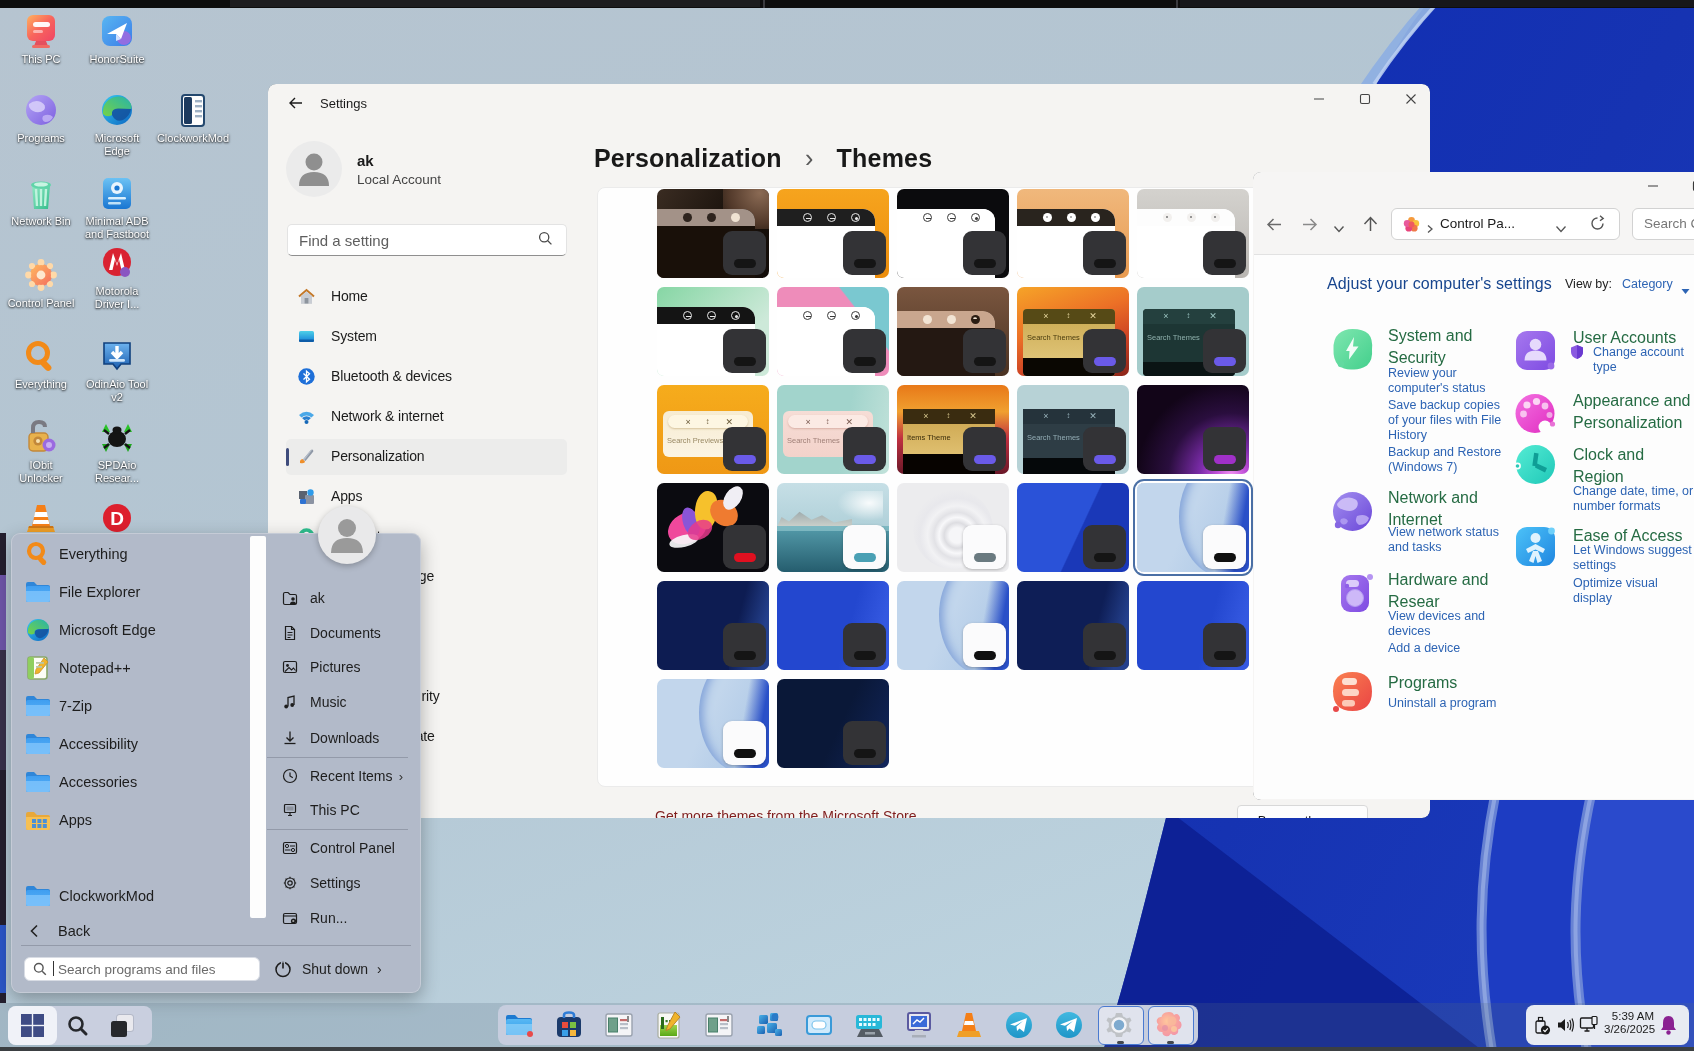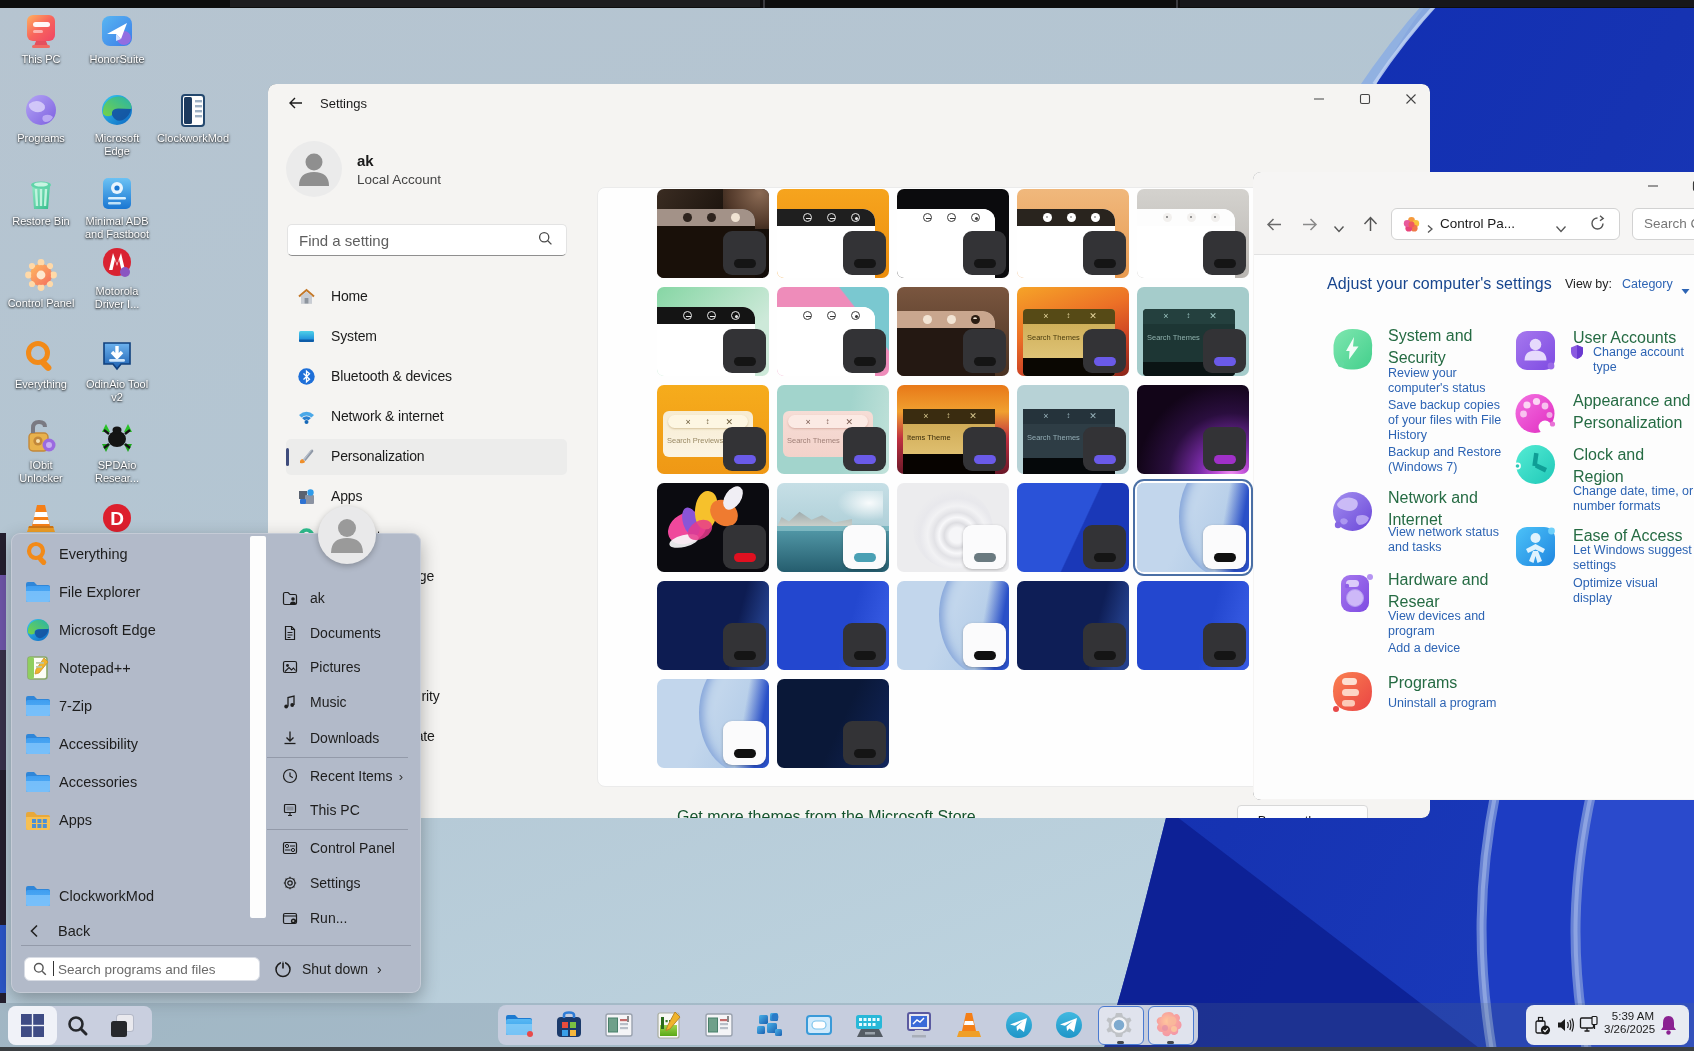--- a/index.html
+++ b/index.html
@@ -141,21 +141,21 @@
             <linearGradient id="rb" x1="0" y1="0" x2="1" y2="1">
 <stop offset="0" stop-color="#8ee7c3"></stop>
               <stop offset="1" stop-color="#34bd8c"></stop>
             </linearGradient>
           </defs>
 <path d="M11,12 L29,12 L27,35 L13,35 Z" fill="url(#rb)"></path>
 <path d="M15,15 L16,32 M20,15 L20,32 M25,15 L24,32" stroke="#bff3dd" stroke-width="2.4"></path>
 <ellipse cx="20" cy="11" rx="10" ry="3.4" fill="#5fd4a8"></ellipse>
           <ellipse cx="20" cy="10.4" rx="7" ry="2.2" fill="#c8f4e2"></ellipse>
         </svg></div>
-      <div class="lbl" style="top:41px">Restore Bin</div>
+      <div class="lbl" style="top:41px">Network Bin</div>
     </div>
     <div class="ab" style="left:79px;top:174px;width:76px;height:78px">
       <div style="position:absolute;left:50%;margin-left:-20px;top:0;width:40px;height:40px"><svg width="40" height="40" viewBox="0 0 40 40">
           <defs>
             <linearGradient id="ad" x1="0" y1="0" x2="0" y2="1">
 <stop offset="0" stop-color="#6cc2f4"></stop>
               <stop offset="1" stop-color="#1976d2"></stop>
             </linearGradient>
           </defs>
 <rect x="6" y="4" width="28" height="31" rx="5" fill="url(#ad)"></rect>
@@ -361,20 +361,21 @@
       <div class="ab" style="left:29px;top:603px;width:19px;height:19px"><svg width="19" height="19" viewBox="0 0 19 19">
           <path d="M9.5,2.5 L16,5 L16,10 Q16,15.5 9.5,17.5 Q3,15.5 3,10 L3,5 Z" fill="#3a76c8"></path>
           <path d="M7,9.5 L9,11.5 L13,7.5" stroke="#fff" stroke-width="1.5" fill="none"></path>
         </svg></div>
       <div class="ab navtx" style="left:63px;top:604px">Privacy &amp; security</div>
       <div class="ab" style="left:29px;top:643px;width:19px;height:19px"><svg width="19" height="19" viewBox="0 0 19 19">
           <circle cx="9.5" cy="9.5" r="8.2" fill="#2f9ae0"></circle>
           <path d="M9.5,14 L9.5,7 M6.3,9.5 L9.5,6 L12.7,9.5" stroke="#fff" stroke-width="1.6" fill="none"></path>
         </svg></div>
       <div class="ab navtx" style="left:63px;top:644px">Windows Update</div>
+      <div class="ab" style="left:326px;top:60px;font-size:25px;font-weight:600;color:#191919;letter-spacing:0.2px">Personalization <span style="color:#5a5a5a;font-weight:400;padding:0 16px">›</span> Themes</div>
       <div class="ab" style="left:329px;top:103px;width:824px;height:600px;background:#fefefe;border:1px solid #ebebeb;border-radius:8px"></div>
       <div class="th" style="left:389px;top:105px;background:linear-gradient(120deg,#3a2c22,#1a120c 55%,#120c08)">
         <div class="ab" style="right:0;top:0;width:46px;height:40px;background:radial-gradient(ellipse at 80% 10%,#8a6a54,#52392a 60%,rgba(40,26,18,0))"></div>
         <div class="mwin" style="top:20px;width:98px;height:69px;border-top-right-radius:12px;background:#191009">
           <div class="mbar" style="height:17px;background:#a39288">
             <span class="mc" style="background:#2e241e"></span>
             <span class="mc" style="background:#2e241e"></span>
             <span class="mc" style="background:#efe2d2"></span>
           </div>
         </div>
@@ -719,21 +720,21 @@
         <div class="ab" style="right:0;top:0;width:34px;height:89px;background:linear-gradient(100deg,rgba(42,80,200,0) 30%,#2a50c8 70%)"></div>
         <div class="sq w">
           <div class="pl" style="background:#101010"></div>
         </div>
       </div>
       <div class="th" style="left:509px;top:595px;background:linear-gradient(115deg,#0a1838 55%,#12265c)">
         <div class="sq">
           <div class="pl" style="background:#151515"></div>
         </div>
       </div>
-      <div class="ab" style="left:409px;top:724px;font-size:16px;color:#14532d">Get more themes from the Microsoft Store</div>
+      <div class="ab" style="left:387px;top:724px;font-size:14px;color:#7f1d1d">Get more themes from the Microsoft Store</div>
       <div class="ab" style="left:969px;top:721px;width:131px;height:34px;background:#fdfdfd;border:1px solid #d8d8d8;border-radius:4px;font-size:13px;color:#1a1a1a;text-align:center;line-height:30px">Browse themes</div>
     </div>
 
 <div class="ab" style="left:1253px;top:172px;width:480px;height:628px;border-radius:8px 0 0 8px;overflow:hidden">
       <div class="ab" style="left:0;top:0;width:480px;height:628px;background:#f6f5f4;border-radius:8px 0 0 8px;box-shadow:0 14px 46px rgba(0,0,0,.45),0 0 0 1px rgba(110,120,130,.4)"></div>
       <div class="ab" style="left:392px;top:6px;width:16px;height:16px"><svg width="16" height="16" viewBox="0 0 16 16">
           <path d="M3,8 L13,8" stroke="#3a3a3a" stroke-width="1.2"></path>
         </svg></div>
       <div class="ab" style="left:437px;top:6px;width:16px;height:16px"><svg width="16" height="16" viewBox="0 0 16 16">
           <rect x="3.5" y="3.5" width="9" height="9" rx="1.5" fill="none" stroke="#3a3a3a" stroke-width="1.2"></rect>
@@ -825,21 +826,21 @@
         <rect x="7" y="6" width="28" height="37" rx="9" fill="url(#cph)"></rect>
         <rect x="12" y="11" width="13" height="7" rx="3.5" fill="#dcccfa"></rect>
         <circle cx="21" cy="29" r="8.5" fill="#cdb8f8"></circle>
           <circle cx="21" cy="29" r="8.5" fill="none" stroke="#b49af2" stroke-width="1"></circle>
         <circle cx="36" cy="8" r="3" fill="#b694f2"></circle>
           <circle cx="13" cy="17" r="2.2" fill="#8f5fe8"></circle>
         </svg></div>
       <div class="ab cptitle" style="left:135px;top:397px">Hardware and</div>
       <div class="ab cptitle" style="left:135px;top:418.5px">Resear</div>
       <div class="ab cplink" style="left:135px;top:437px">View devices and</div>
-      <div class="ab cplink" style="left:135px;top:452px">program</div>
+      <div class="ab cplink" style="left:135px;top:452px">devices</div>
       <div class="ab cplink" style="left:135px;top:469px">Add a device</div>
       <div class="ab" style="left:76px;top:496px;width:47px;height:47px"><svg width="47" height="47" viewBox="0 0 47 47">
           <defs>
             <linearGradient id="cpp" x1="0" y1="0" x2="1" y2="1">
               <stop offset="0" stop-color="#fa8150"></stop>
               <stop offset="1" stop-color="#ea4444"></stop>
             </linearGradient>
           </defs>
         <path d="M23.5,4 Q43,4 43,23.5 Q43,43 23.5,43 Q4,43 4,23.5 Q4,4 23.5,4Z" fill="url(#cpp)"></path>
         <rect x="13" y="10" width="15" height="7" rx="3.5" fill="#fde0d2"></rect>

